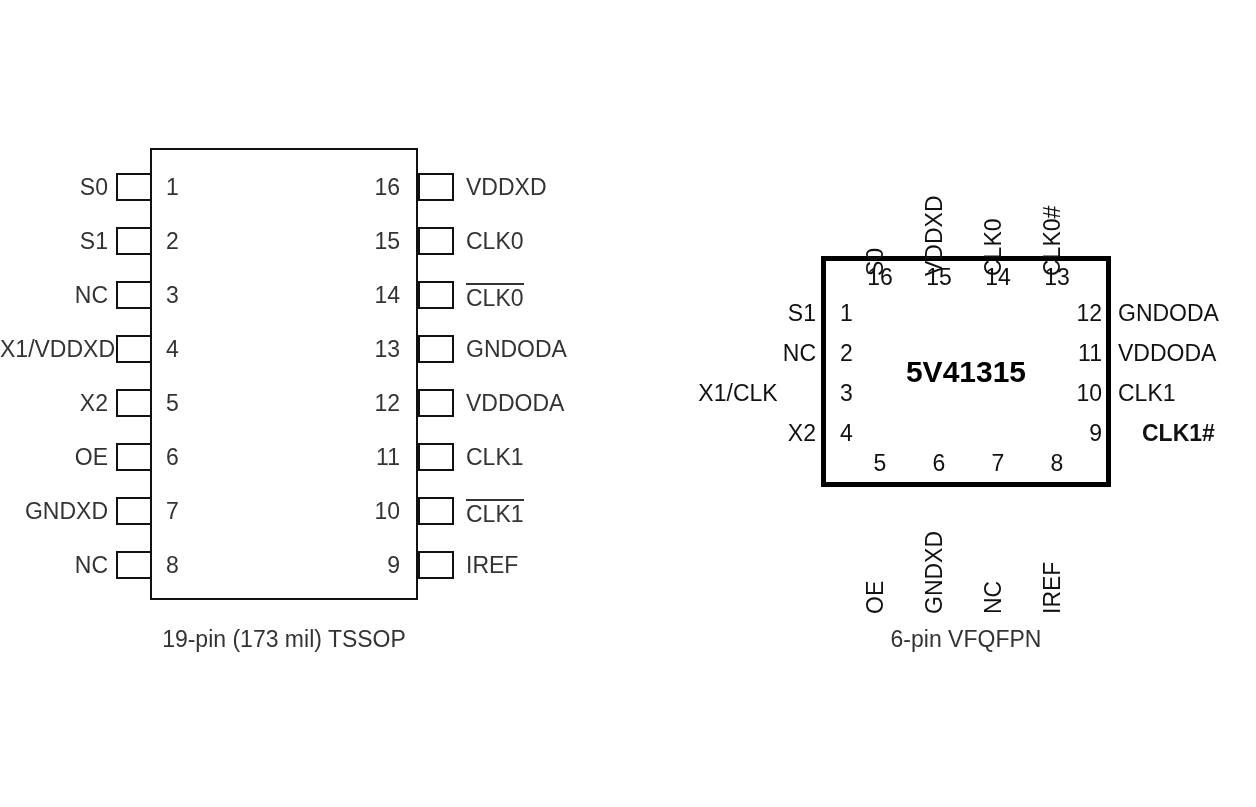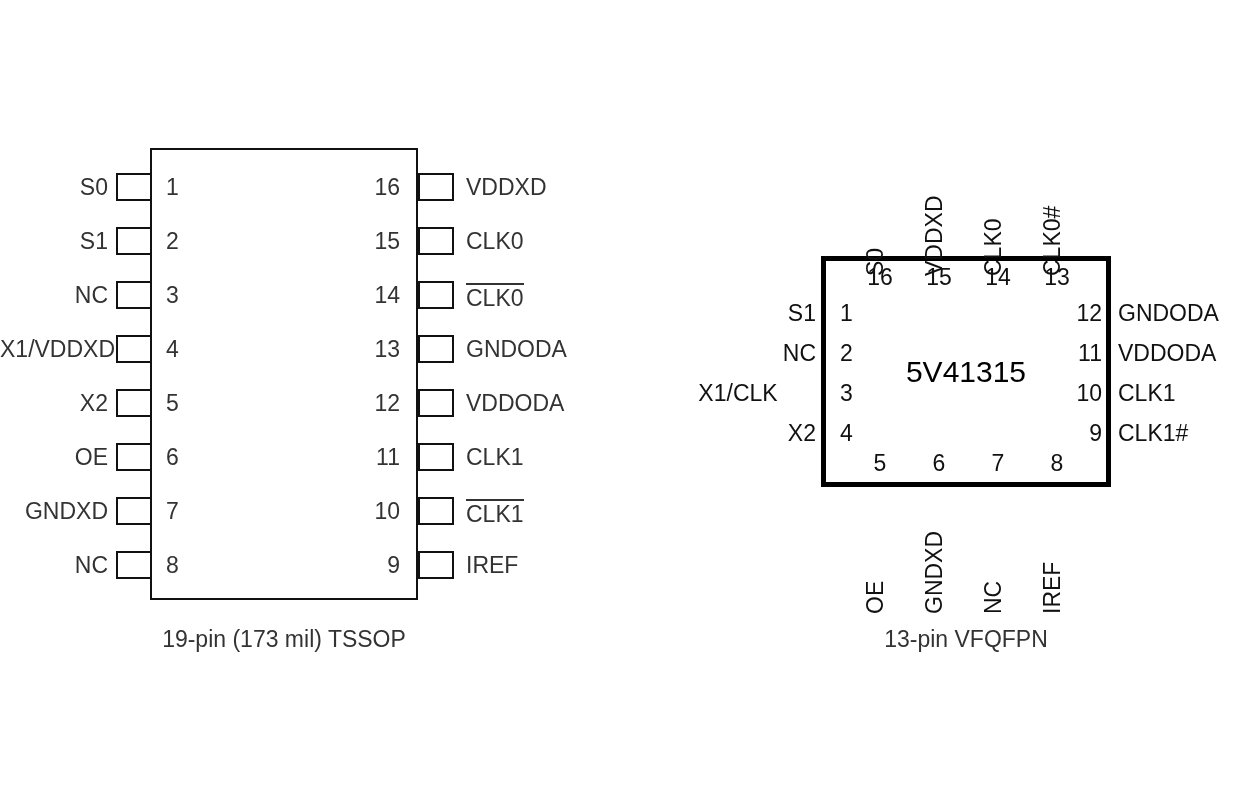--- a/index.html
+++ b/index.html
@@ -121,21 +121,21 @@
     z-index: 2;
   }
 
   .qfn-center {
     position: absolute;
     left: 181px;
     top: 355px;
     width: 290px;
     text-align: center;
     font-size: 30px;
-    font-weight: normal;
+    font-weight: bold;
     color: #000000;
     z-index: 3;
     letter-spacing: 0px;
   }
 
   .qfn-num {
     position: absolute;
     font-size: 23px;
     line-height: 26px;
     color: #111111;
@@ -251,28 +251,28 @@
     <div class="qfn-label" style="left:20px; top:420px; width:156px; text-align:right;">X2</div>
 
     <div class="qfn-num" style="left:416px; top:300px; width:46px; text-align:right;">12</div>
     <div class="qfn-num" style="left:416px; top:340px; width:46px; text-align:right;">11</div>
     <div class="qfn-num" style="left:416px; top:380px; width:46px; text-align:right;">10</div>
     <div class="qfn-num" style="left:416px; top:420px; width:46px; text-align:right;">9</div>
 
     <div class="qfn-label" style="left:478px; top:300px;">GNDODA</div>
     <div class="qfn-label" style="left:478px; top:340px;">VDDODA</div>
     <div class="qfn-label" style="left:478px; top:380px;">CLK1</div>
-    <div class="qfn-label" style="left:478px; top:420px;">CLK1#</div>
+    <div class="qfn-label" style="left:502px; top:420px;font-weight:bold;">CLK1#</div>
 
     <div class="qfn-num" style="left:220px; top:450px; width:40px; text-align:center;">5</div>
     <div class="qfn-num" style="left:279px; top:450px; width:40px; text-align:center;">6</div>
     <div class="qfn-num" style="left:338px; top:450px; width:40px; text-align:center;">7</div>
     <div class="qfn-num" style="left:397px; top:450px; width:40px; text-align:center;">8</div>
 
     <div class="qfn-label vert" style="left:248px; top:588px;">OE</div>
     <div class="qfn-label vert" style="left:307px; top:588px;">GNDXD</div>
     <div class="qfn-label vert" style="left:366px; top:588px;">NC</div>
     <div class="qfn-label vert" style="left:425px; top:588px;">IREF</div>
 
-    <div class="caption" style="left:181px; top:625px; width:290px; text-align:center;">13-pin VFQFPN</div>
+    <div class="caption" style="left:181px; top:625px; width:290px; text-align:center;">6-pin VFQFPN</div>
   </div>
 
 </div>
 
 </body></html>

